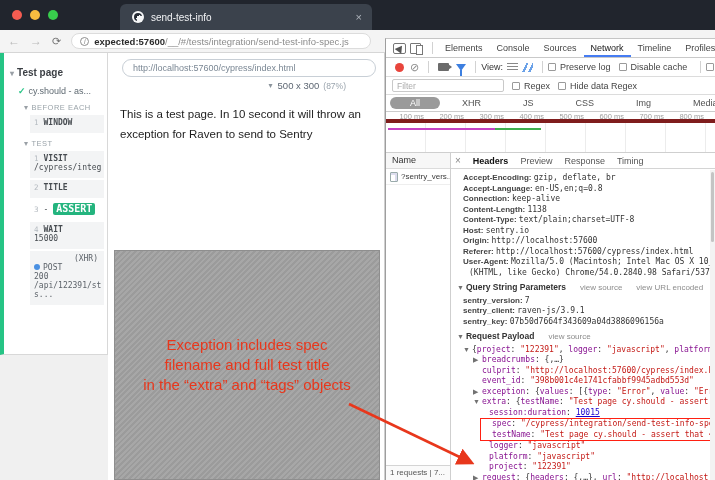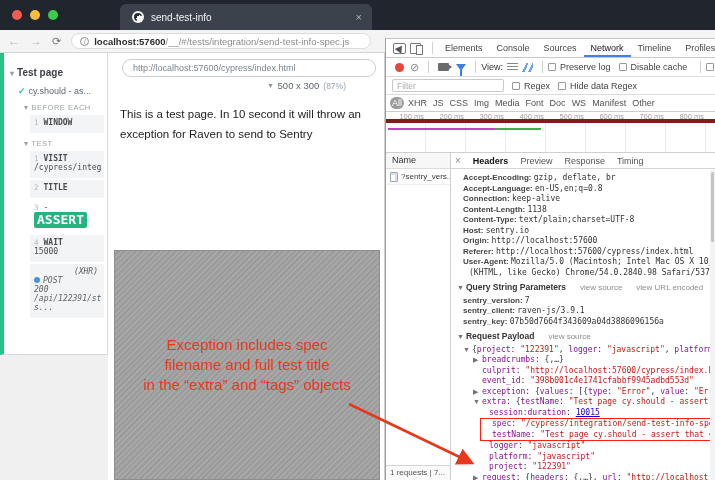--- a/index.html
+++ b/index.html
@@ -40,24 +40,24 @@
   .caret-g { color:#9aa0a6; font-size:8px; margin-right:3px; }
   .testrow { font-size:9px; color:#5f6a72; margin:0 0 7px 8px; white-space:nowrap; overflow:hidden; }
   .check { color:#26c485; font-weight:bold; margin-right:3px; }
   .hookname { font-size:7.5px; color:#9aa3a9; letter-spacing:.5px; margin:6px 0 3px 14px; }
   .cmd { background:#f3f4f5; margin:0 1px 2px 20px; padding:3px 2px 6px 4px;
          font-family:"DejaVu Sans Mono", monospace; font-size:8px; color:#474c51; }
   .cmd.white { background:#fff; }
   .cmd-num { color:#b4bac0; margin-right:5px; font-size:7.5px; }
   .cmd-name { font-weight:bold; }
   .cmd-detail { white-space:nowrap; overflow:hidden; }
-  .assert-badge { background:#24b47e; color:#fff; font-weight:bold; font-size:13px; padding:0 3px 1px; border-radius:2px; }
+  .assert-badge { background:#24b47e; color:#fff; font-weight:bold; font-size:10px; padding:0 3px 1px; border-radius:2px; }
   .assert-msg { color:#1fa772; margin-top:3px; line-height:11px; }
   .assert-msg b { color:#188f60; }
-  .xhr { font-style:italic; color:#5c6269; }
+  .xhr { color:#5c6269; }
   .xhr-tag { text-align:right; padding-right:4px; }
   .dot-blue { display:inline-block; width:6px; height:6px; border-radius:50%; background:#4a90e2; margin-right:3px; }
 
   
   .runner-main { flex:1; background:#fff; display:flex; flex-direction:column; border-right:1px solid #cfcfcf; }
   .runner-head { padding:6px 8px 0 14px; }
   .addr { height:18px; border:1px solid #c8cfd6; border-radius:9px; font-size:9px; color:#7a8794;
           display:flex; align-items:center; padding:0 10px; background:#fff; white-space:nowrap; overflow:hidden; }
   .size-row { height:17px; display:flex; justify-content:flex-end; align-items:center; padding-right:38px;
               font-size:9.5px; color:#5d6773; }
@@ -97,21 +97,21 @@
   .funnel-ic::after { content:""; position:absolute; left:-1px; top:-1px; width:2px; height:6px; background:#3d7fe0; }
   .view-ic1 { width:11px; height:9px; background:linear-gradient(#888 1.5px,transparent 1.5px) 0 0/11px 3px; margin:0 4px; flex:none; }
   .view-ic2 { width:11px; height:9px; background:linear-gradient(115deg,transparent 4px,#6aa1e8 4px 6px,transparent 6px) 0 0/6px 9px; margin-right:4px; flex:none; }
   .chk { display:flex; align-items:center; margin-right:8px; color:#454545; }
   .chk .box { width:8px; height:8px; border:1px solid #9a9a9a; border-radius:1px; background:#fff; margin-right:4px; flex:none; }
   .dt-filter-row { height:18px; }
   .filter-input { width:112px; height:13px; border:1px solid #c9c9c9; border-radius:2px; font-size:8.5px;
                   padding:0 4px; margin:0 8px 0 2px; color:#444; font-family:"Liberation Sans",sans-serif; }
   .filter-input::placeholder { color:#ababab; }
   .dt-types { height:17px; border-bottom-color:#cccccc; }
-  .type-pill { padding:1px 2px; margin-right:2px; color:#515151; border-radius:8px; }
+  .type-pill { padding:1px 20px; margin-right:2px; color:#515151; border-radius:8px; }
   .type-pill.active { background:#9a9a9a; color:#fff; }
   .ruler { height:11px; display:flex; flex:none; border-bottom:4px solid #7f1d1d; }
   .ruler .tick { width:40px; flex:none; text-align:right; font-size:7.5px; color:#9c9c9c; padding-right:2px; }
   .overview { height:30px; flex:none; border-bottom:1px solid #cfcfcf; position:relative;
               background:repeating-linear-gradient(90deg,transparent 0 39px,#ececec 39px 40px); }
   .ov-line { position:absolute; top:5px; height:2px; }
   .ov-magenta { left:2px; width:107px; background:#c541c5; }
   .ov-green { left:109px; width:46px; background:#3fae4e; }
   .dt-table { flex:1; display:flex; min-height:0; }
   .name-col { width:65px; flex:none; border-right:1px solid #cfcfcf; display:flex; flex-direction:column; position:relative; }
@@ -161,21 +161,21 @@
     <span class="tab-title">send-test-info</span>
     <span class="tab-close">×</span>
   </div>
 </div>
 <div class="toolbar">
   <span class="nav-ic">←</span>
   <span class="nav-ic">→</span>
   <span class="nav-ic reload">⟳</span>
   <div class="urlbar">
     <span class="info-ic">i</span>
-    <span class="url-host">localhost:57600</span>
+    <span class="url-host">expected:57600</span>
       <span class="url-path">/__/#/tests/integration/send-test-info-spec.js</span>
   </div>
 </div>
 
 <div class="content">
 
   <div class="sidebar">
     <div class="reporter">
       <div class="suite"><span class="caret-g">▾</span><span>Test page</span></div>
       <div class="testrow"><span class="check">✓</span><span>cy.should - as...</span></div>

